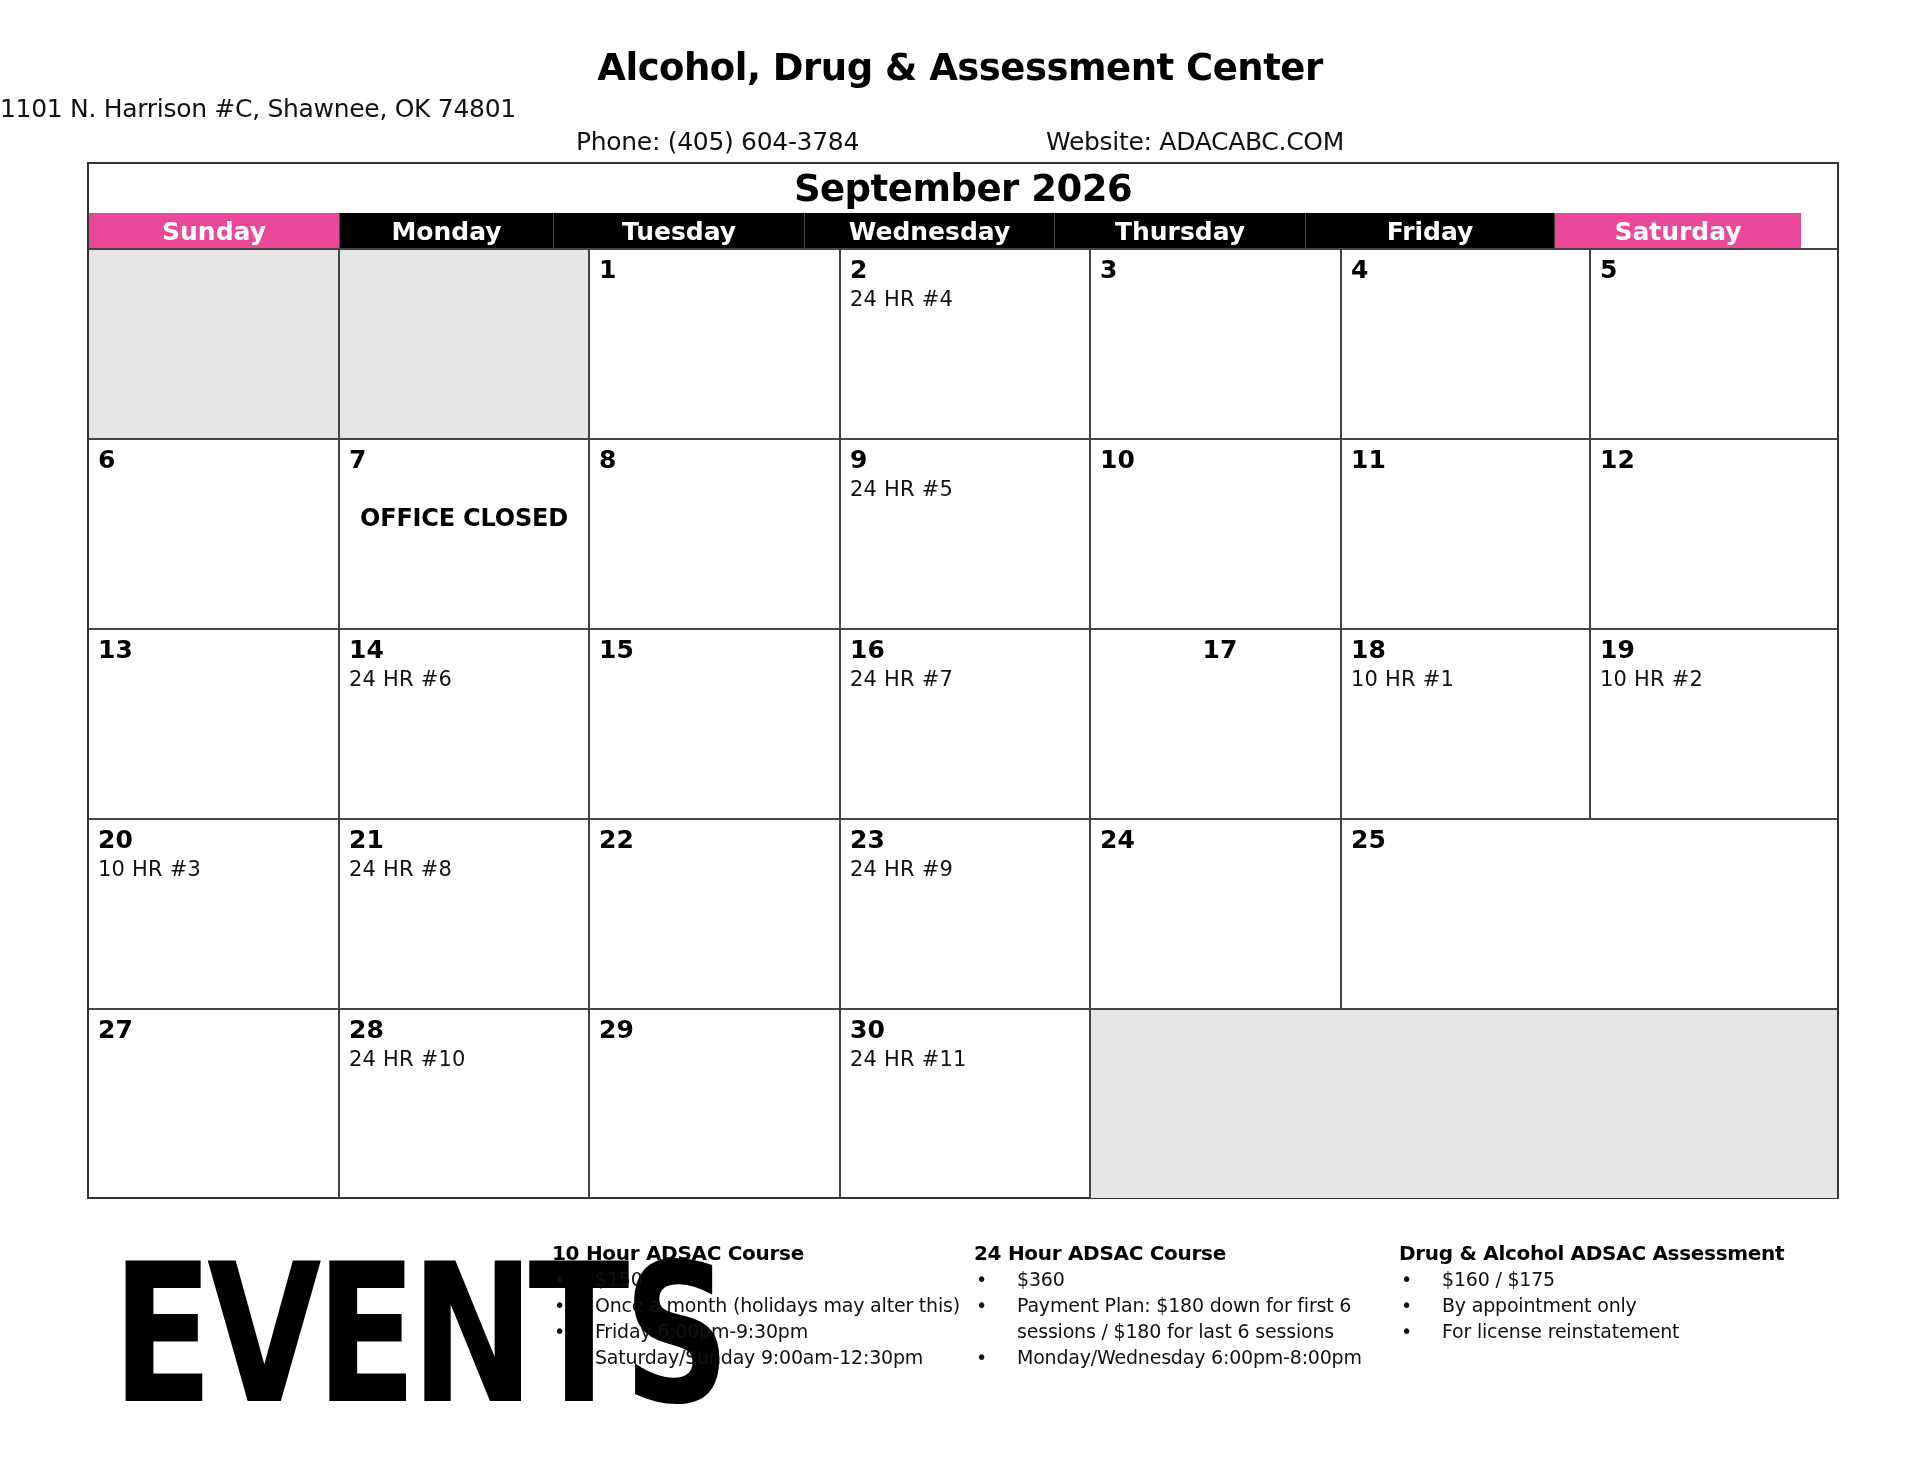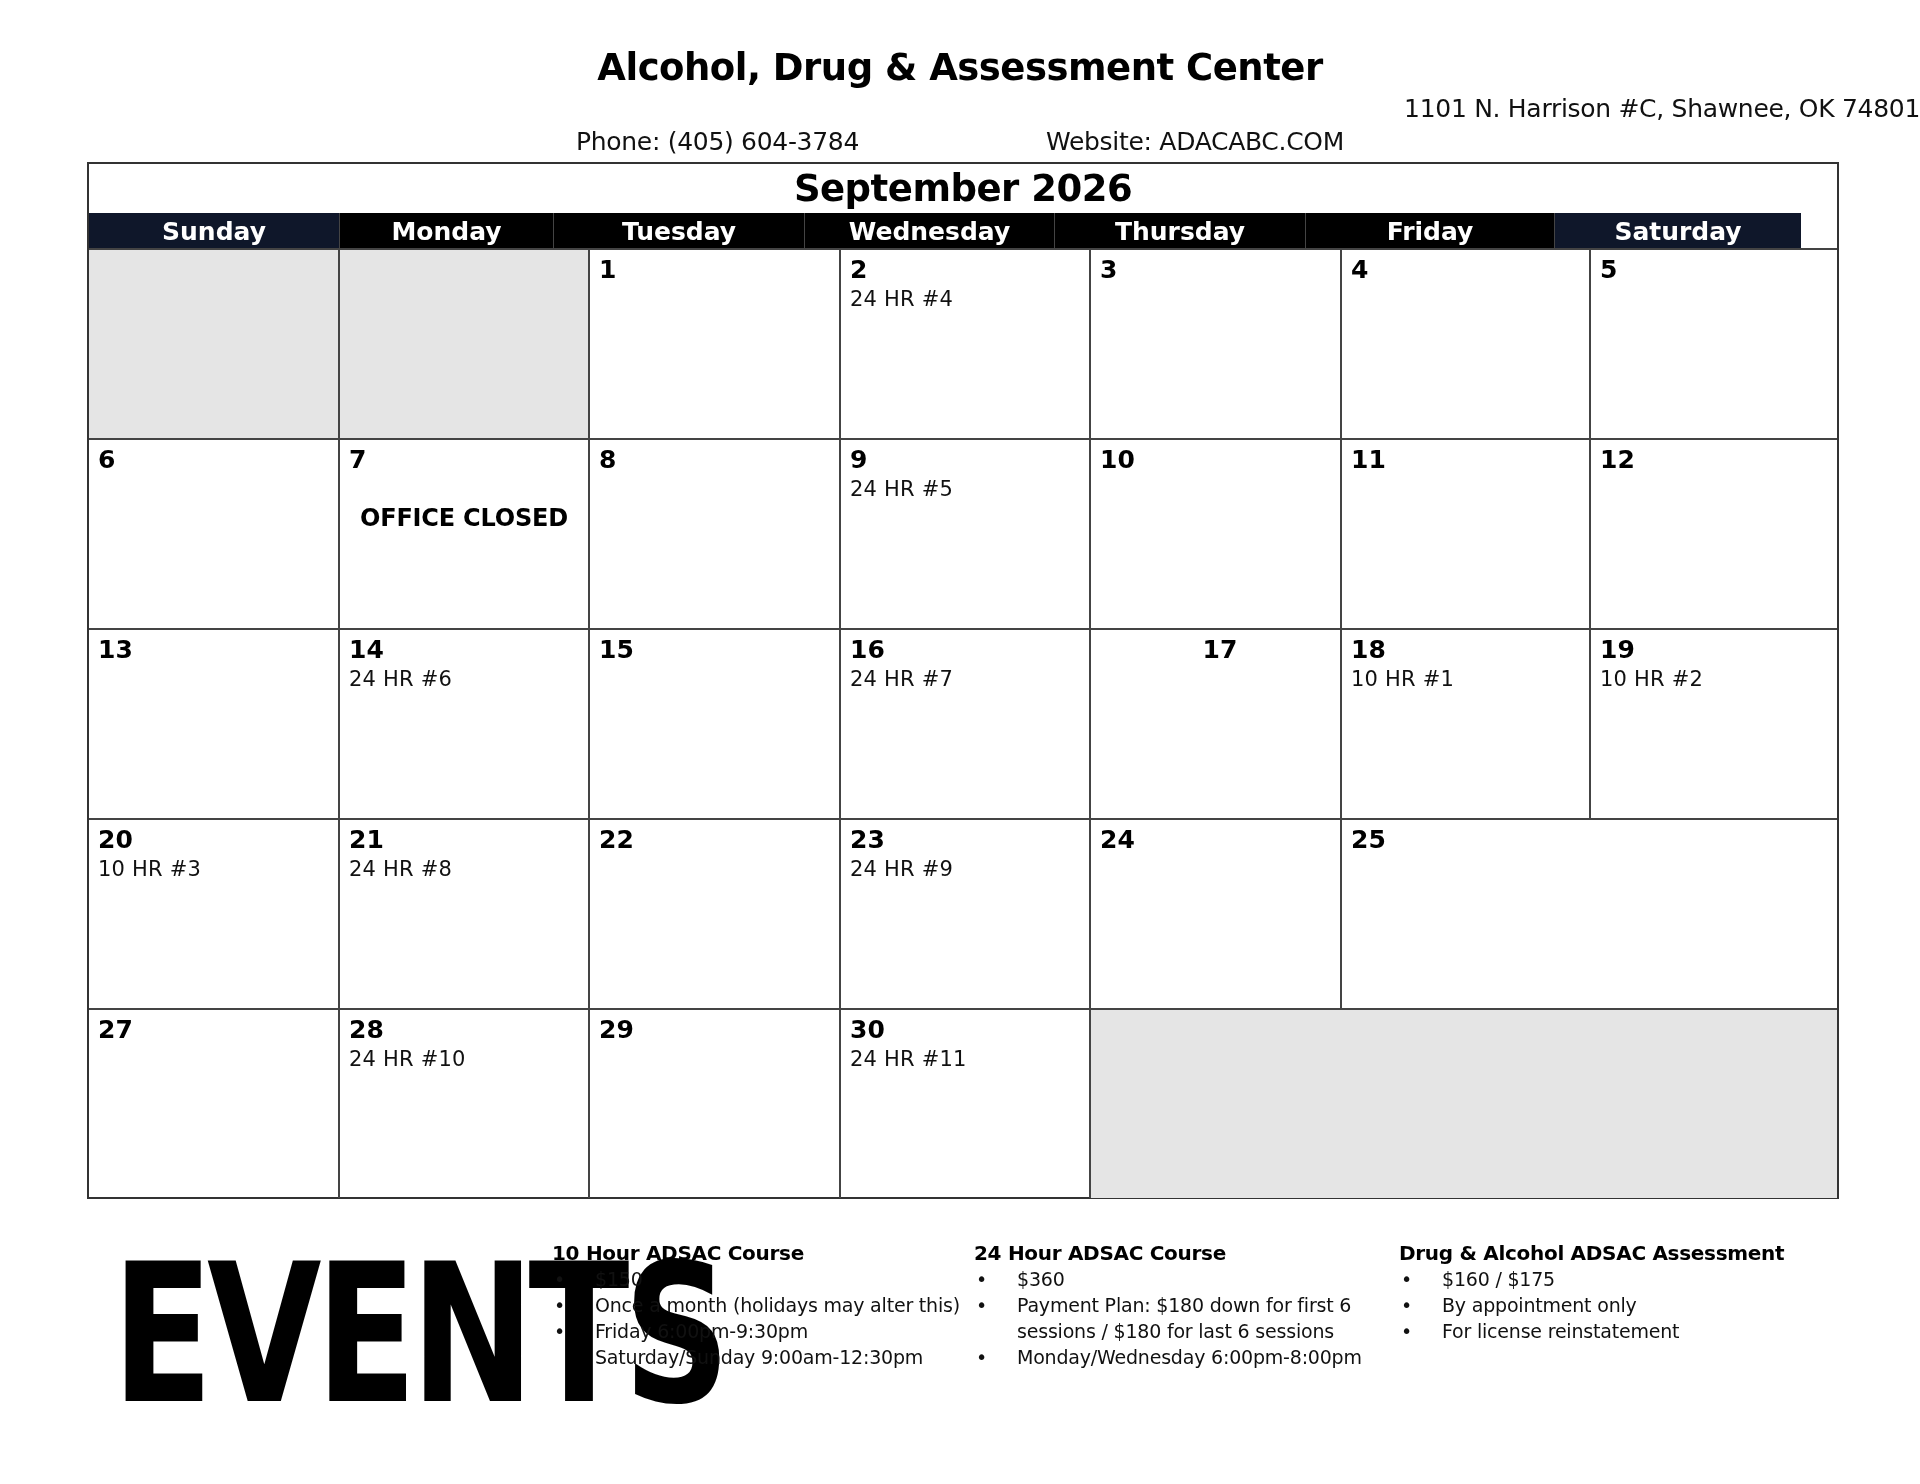--- a/index.html
+++ b/index.html
@@ -1,33 +1,33 @@
 <!DOCTYPE html>
 <html><head>
 <meta charset="utf-8">
 <style>
   html, body { margin: 0; padding: 0; background: #ffffff; }
   body { width: 1920px; height: 1484px; position: relative; overflow: hidden;
          font-family: "DejaVu Sans", sans-serif; color: #000; }
   .hdr-title { position: absolute; left: 0; width: 1920px; top: 46px; text-align: center;
                font-size: 37px; font-weight: bold; letter-spacing: -0.5px; }
-  .hdr-addr { position: absolute; left: 0; width: 1920px; top: 94px; text-align: right;
+  .hdr-addr { position: absolute; left: 0; width: 1920px; top: 94px; text-align: left;
               font-size: 25px; font-weight: normal; color: #111; letter-spacing: -0.3px; }
   .hdr-phone { position: absolute; left: 576px; top: 127px; font-size: 25px; color: #111; letter-spacing: -0.3px; }
   .hdr-web { position: absolute; left: 1012px; top: 127px; font-size: 25px; color: #111; letter-spacing: -0.3px; margin-left: 34px; }
 
   .cal { position: absolute; left: 87px; top: 162px; width: 1752px; height: 1037px;
          border: 2px solid #333; box-sizing: border-box; }
   .month { position: absolute; left: 0; top: 0; width: 100%; height: 49px;
            text-align: center; font-size: 37px; font-weight: bold; line-height: 50px; letter-spacing: -0.5px; }
   .dow-row { position: absolute; left: 0; top: 49px; width: 100%; height: 35px; display: flex; }
   .dow { flex: 0 0 auto; height: 35px; line-height: 37px; text-align: center; color: #fff;
          font-size: 25px; font-weight: bold; background: #000; box-sizing: border-box;
          border-right: 1px solid #444; }
-  .dow.weekend { background: #0f172a; }
+  .dow.weekend { background: #ec4899; }
   .dow:last-child { border-right: none; }
 
   .grid { position: absolute; left: 0; top: 84px; width: 100%; }
   .week { display: flex; height: 190px; border-top: 2px solid #444; box-sizing: border-box; }
   .cell { flex: 0 0 auto; box-sizing: border-box; border-right: 2px solid #444; height: 100%;
           padding: 6px 0 0 9px; position: relative; }
   .cell:last-child { border-right: none; }
   .cell.empty { background: #e5e5e5; }
   .cell .num { font-size: 25px; font-weight: bold; line-height: 28px; }
   .cell .ev { font-size: 21px; font-weight: normal; line-height: 30px; color: #111; letter-spacing: 0.2px; }

